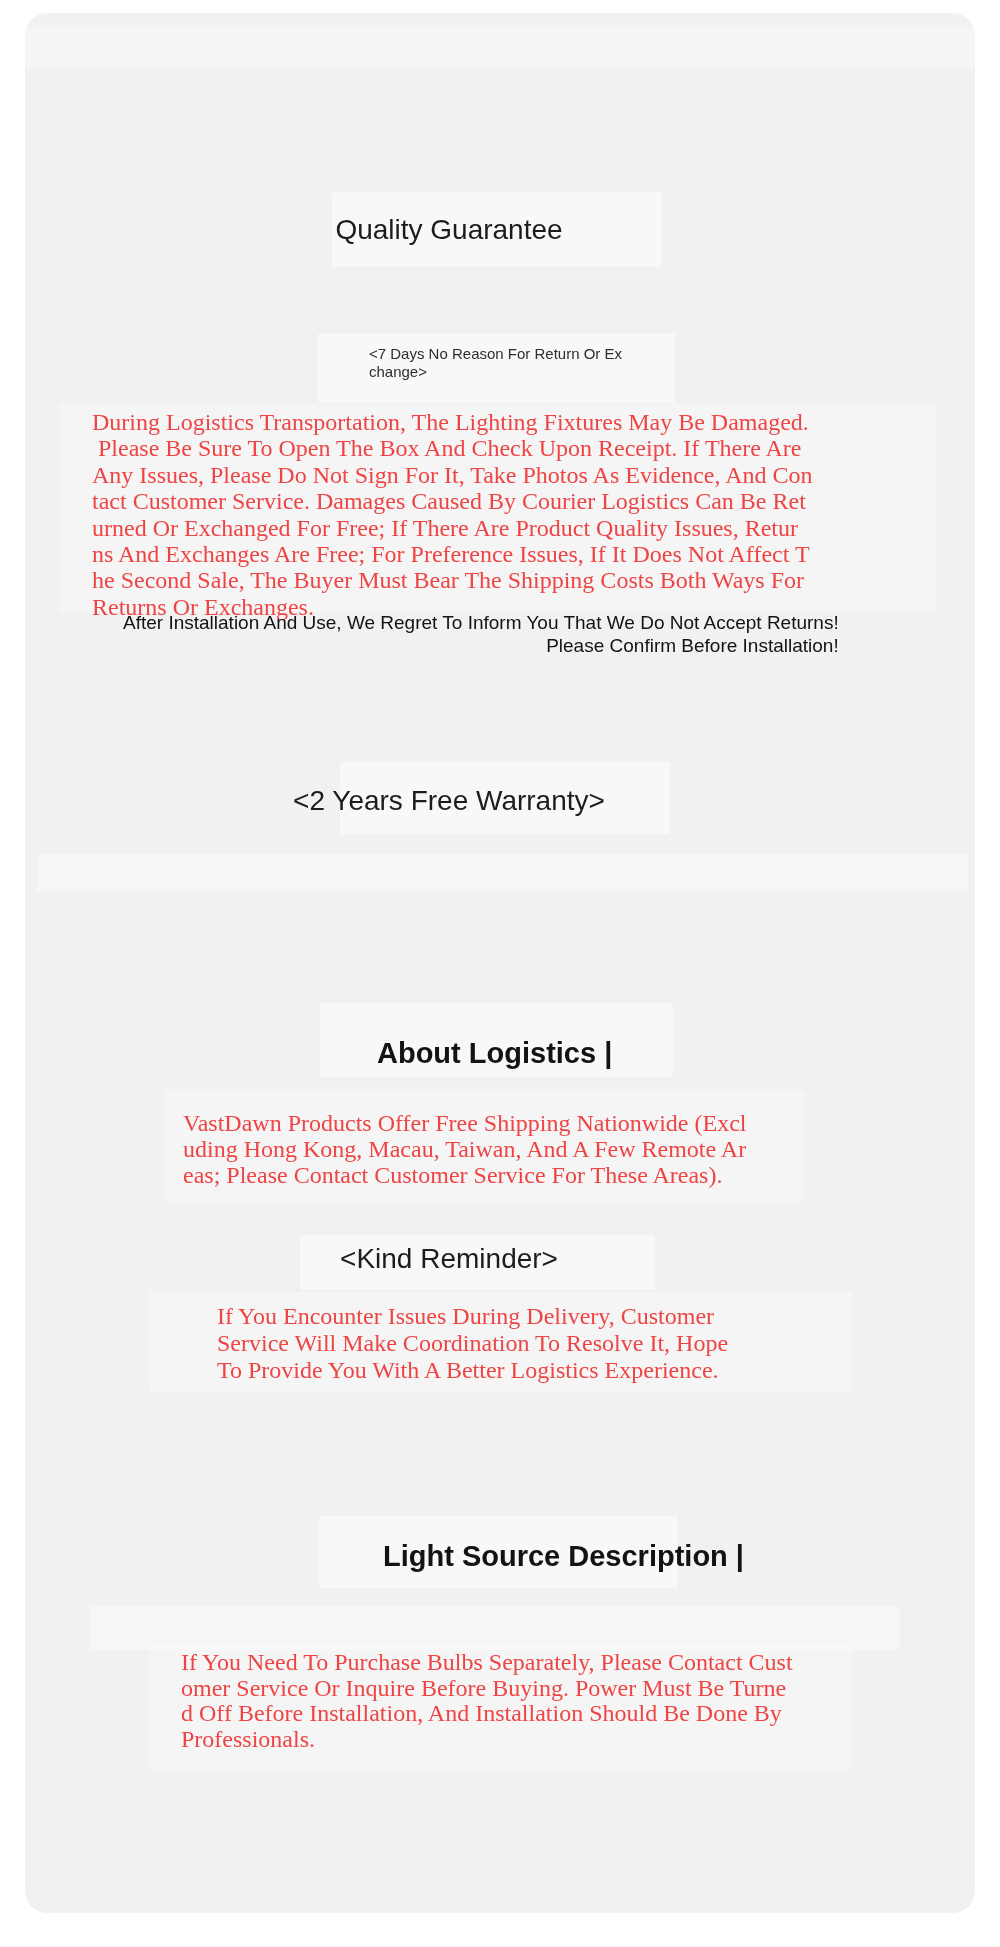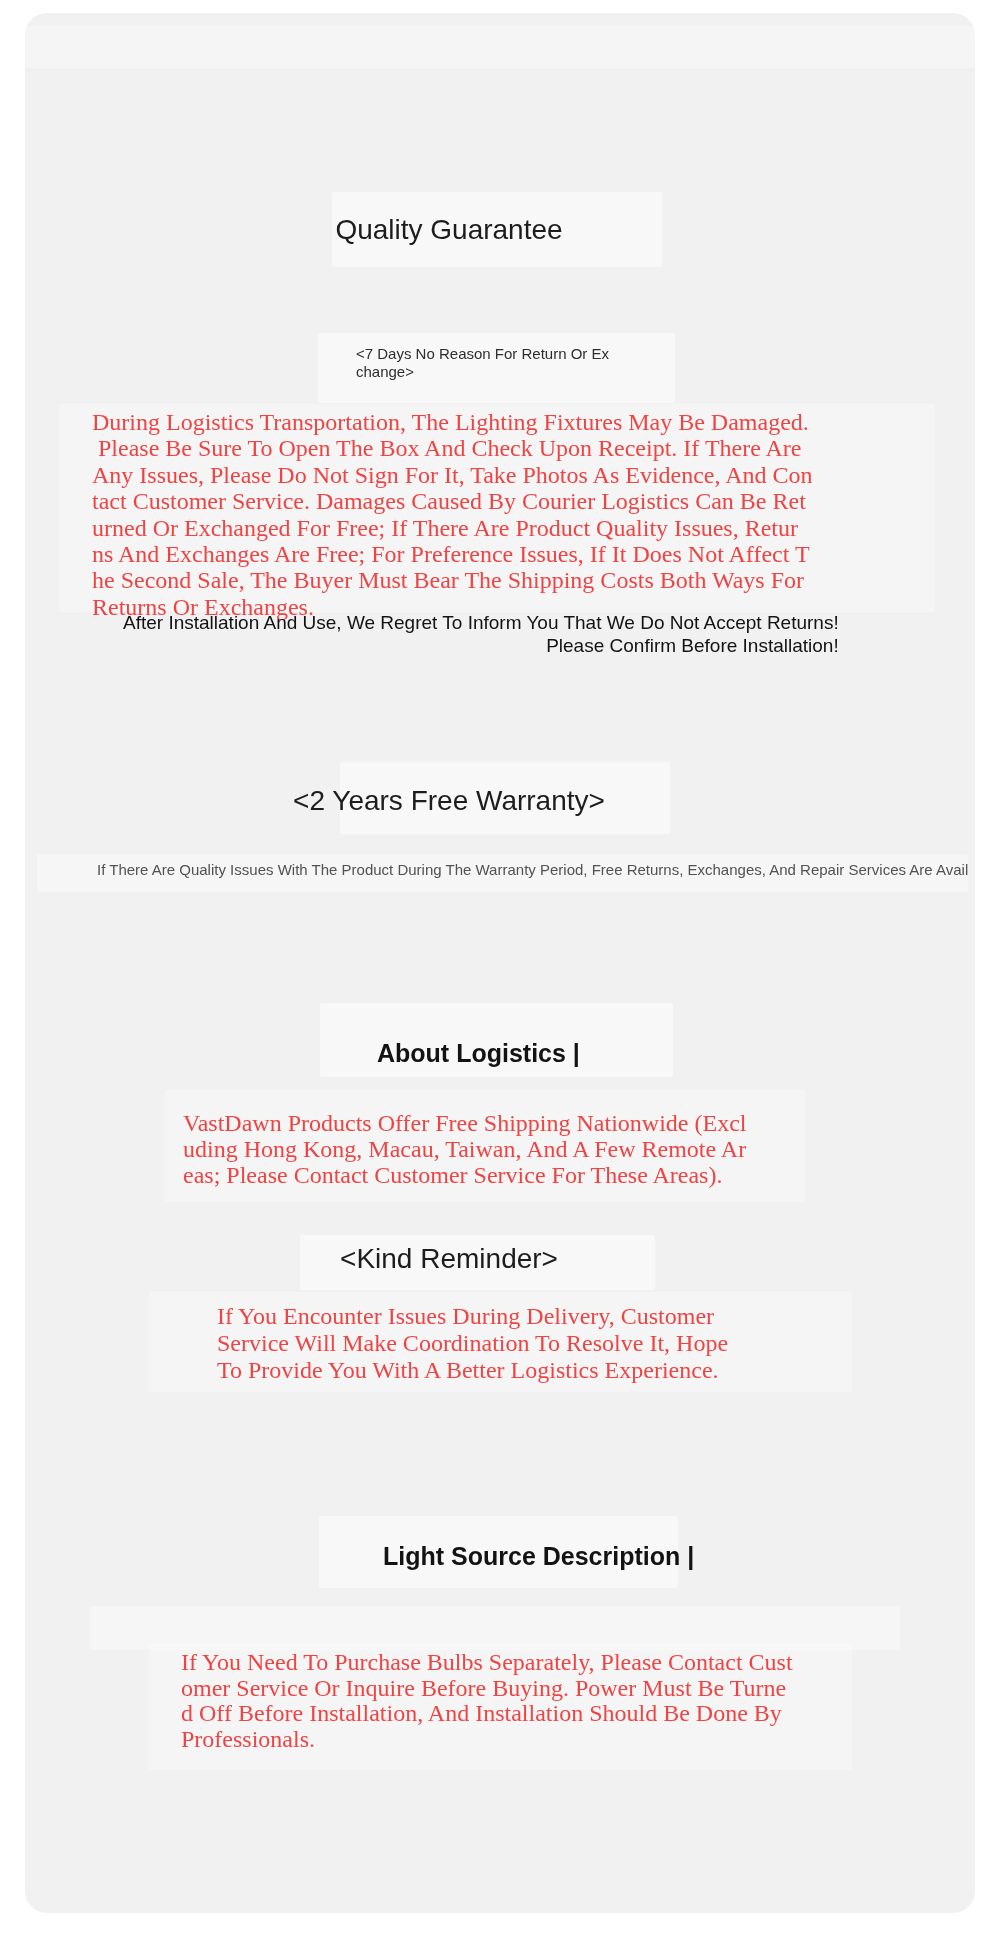--- a/index.html
+++ b/index.html
@@ -39,21 +39,21 @@
     left: 25px; width: 848px;
     text-align: center;
   }
   .page-title {
     top: 214px;
     font-size: 28px;
     line-height: 32px;
     color: #1c1c1c;
   }
   .subtitle-sm {
-    left: 356px; top: 345px;
+    left: 369px; top: 345px;
     font-size: 15px;
     line-height: 17.5px;
     color: #2e2e2e;
   }
   .body-para {
     font-size: 24px;
     color: #ef4444;
     font-family: Liberation Serif, serif;
   }
   .return-policy {
@@ -74,21 +74,21 @@
   }
   .two-years { top: 788px; }
   .warranty-note {
     left: 97px; top: 861px;
     font-size: 15px;
     line-height: 18px;
     color: #525252;
     white-space: pre;
   }
   .section-heading {
-    font-size: 25px;
+    font-size: 29px;
     line-height: 31px;
     font-weight: bold;
     color: #131313;
   }
   .about-heading { left: 377px; top: 1038px; }
   .shipping-para {
     left: 183px; top: 1110px;
     line-height: 26px;
   }
   .kind-reminder { top: 1246px; }
@@ -141,21 +141,20 @@
 urned Or Exchanged For Free; If There Are Product Quality Issues, Retur
 ns And Exchanges Are Free; For Preference Issues, If It Does Not Affect T
 he Second Sale, The Buyer Must Bear The Shipping Costs Both Ways For
 Returns Or Exchanges.</div>
 
   <div class="txt install-warning">After Installation And Use, We Regret To Inform You That We Do Not Accept Returns!
 Please Confirm Before Installation!</div>
 
   <div class="txt centered subtitle-md two-years">&lt;2 Years Free Warranty&gt;</div>
 
-  <div class="txt warranty-note">If There Are Quality Issues With The Product During The Warranty Period, Free Returns, Exchanges, And Repair Services Are Avail</div>
 
   <div class="txt section-heading about-heading">About Logistics |</div>
 
   <div class="txt body-para shipping-para">VastDawn Products Offer Free Shipping Nationwide (Excl
 uding Hong Kong, Macau, Taiwan, And A Few Remote Ar
 eas; Please Contact Customer Service For These Areas).</div>
 
   <div class="txt centered subtitle-md kind-reminder">&lt;Kind Reminder&gt;</div>
 
   <div class="txt body-para delivery-para">If You Encounter Issues During Delivery, Customer

